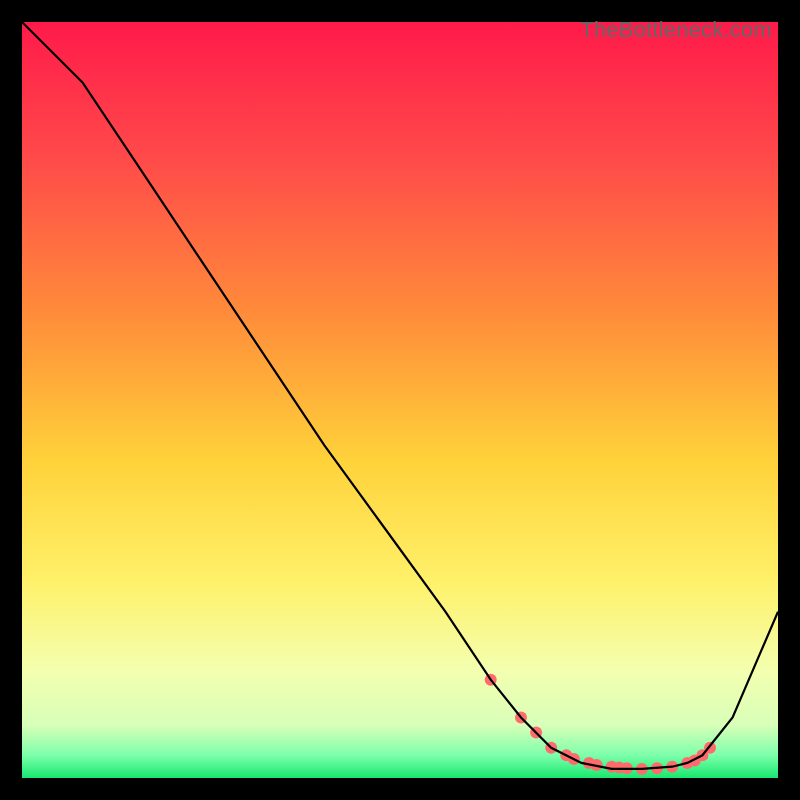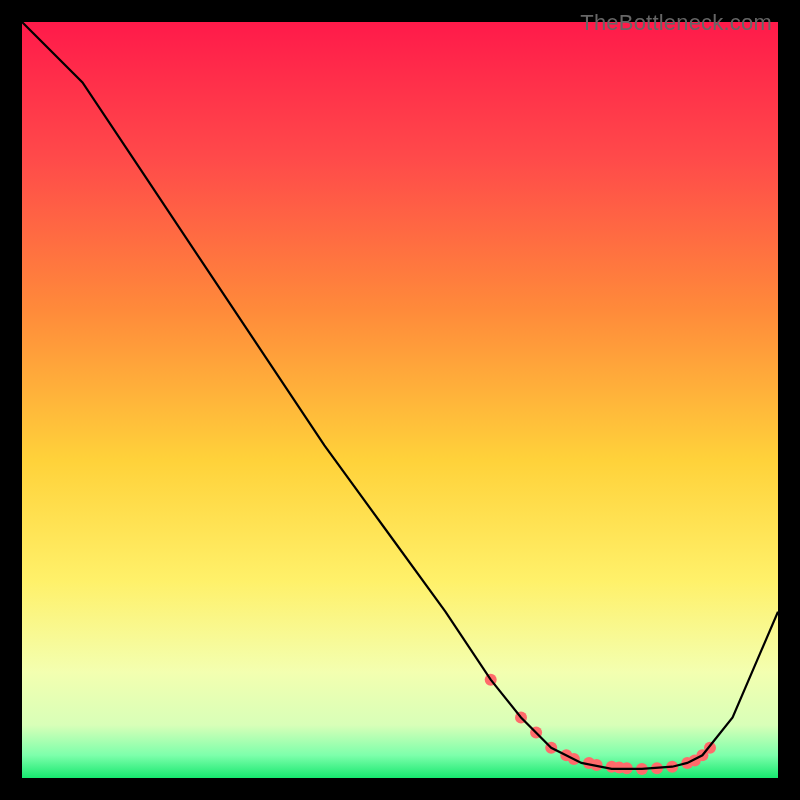--- a/index.html
+++ b/index.html
@@ -21,21 +21,21 @@
   }
   .plot-area {
     position: absolute;
     left: 0;
     top: 0;
     width: 756px;
     height: 756px;
   }
   .watermark {
     position: absolute;
-    top: 10px;
+    top: 17px;
     right: 28px;
     color: #666;
     font-size: 22px;
     font-weight: 400;
     letter-spacing: 0.2px;
   }
 </style>
 </head>
 <body>
 

